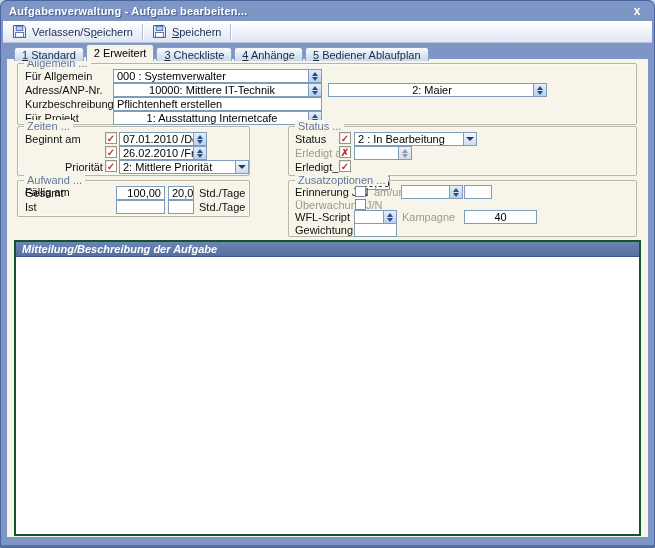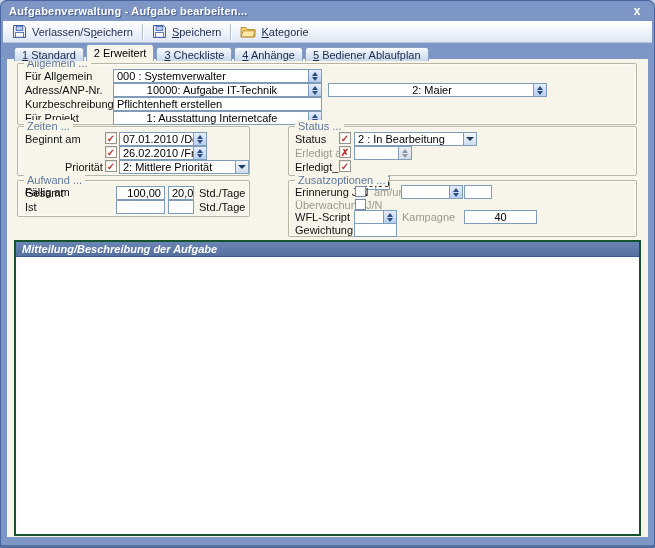--- a/index.html
+++ b/index.html
@@ -95,27 +95,20 @@
     <div class="tsep"></div>
     <div class="tbtn">
       <svg width="15" height="15" viewBox="0 0 15 15">
           <path d="M1.5 1.5h10.2l1.8 1.8v10.2H1.5z" fill="#e9effb" stroke="#3b5ea6"></path>
           <rect x="4.2" y="2.2" width="6.6" height="4.2" fill="#b9cdeb" stroke="#3b5ea6" stroke-width="0.8"></rect>
           <rect x="3.4" y="8.6" width="8.2" height="4.6" fill="#ffffff" stroke="#3b5ea6" stroke-width="0.8"></rect>
         </svg>
       <span><u>S</u>peichern</span>
     </div>
     <div class="tsep"></div>
-    <div class="tbtn">
-      <svg width="16" height="13" viewBox="0 0 16 13">
-          <path d="M1 2.5h5l1.5 2H15V12H1z" fill="#f4cd6c" stroke="#b08426" stroke-width="0.8"></path>
-          <path d="M3.2 5.8h12l-2.2 6H1z" fill="#fde8a6" stroke="#b08426" stroke-width="0.8"></path>
-        </svg>
-      <span><u>K</u>ategorie</span>
-    </div>
   </div>
 
   <div class="tabs">
     <div class="tab">
         <span><u>1</u> Standard</span>
       </div>
     <div class="tab active">
         <span>2 Erweitert</span>
       </div>
     <div class="tab">
@@ -136,21 +129,21 @@
       <span class="lbl" style="left:7px;top:6px;">Für Allgemein</span>
       <div class="fld has-btn" style="left:95px;top:5px;width:209px;">
         <span class="val">000 : Systemverwalter</span>
         <span class="spin">
             <i class="up"></i>
             <i class="dn"></i>
           </span>
       </div>
       <span class="lbl" style="left:7px;top:20px;">Adress/ANP-Nr.</span>
       <div class="fld has-btn c" style="left:95px;top:19px;width:209px;">
-        <span class="val">10000: Aufgabe IT-Technik</span>
+        <span class="val">10000: Mittlere IT-Technik</span>
         <span class="spin">
             <i class="up"></i>
             <i class="dn"></i>
           </span>
       </div>
       <div class="fld has-btn c" style="left:310px;top:19px;width:219px;">
         <span class="val">2: Maier</span>
         <span class="spin">
             <i class="up"></i>
             <i class="dn"></i>

